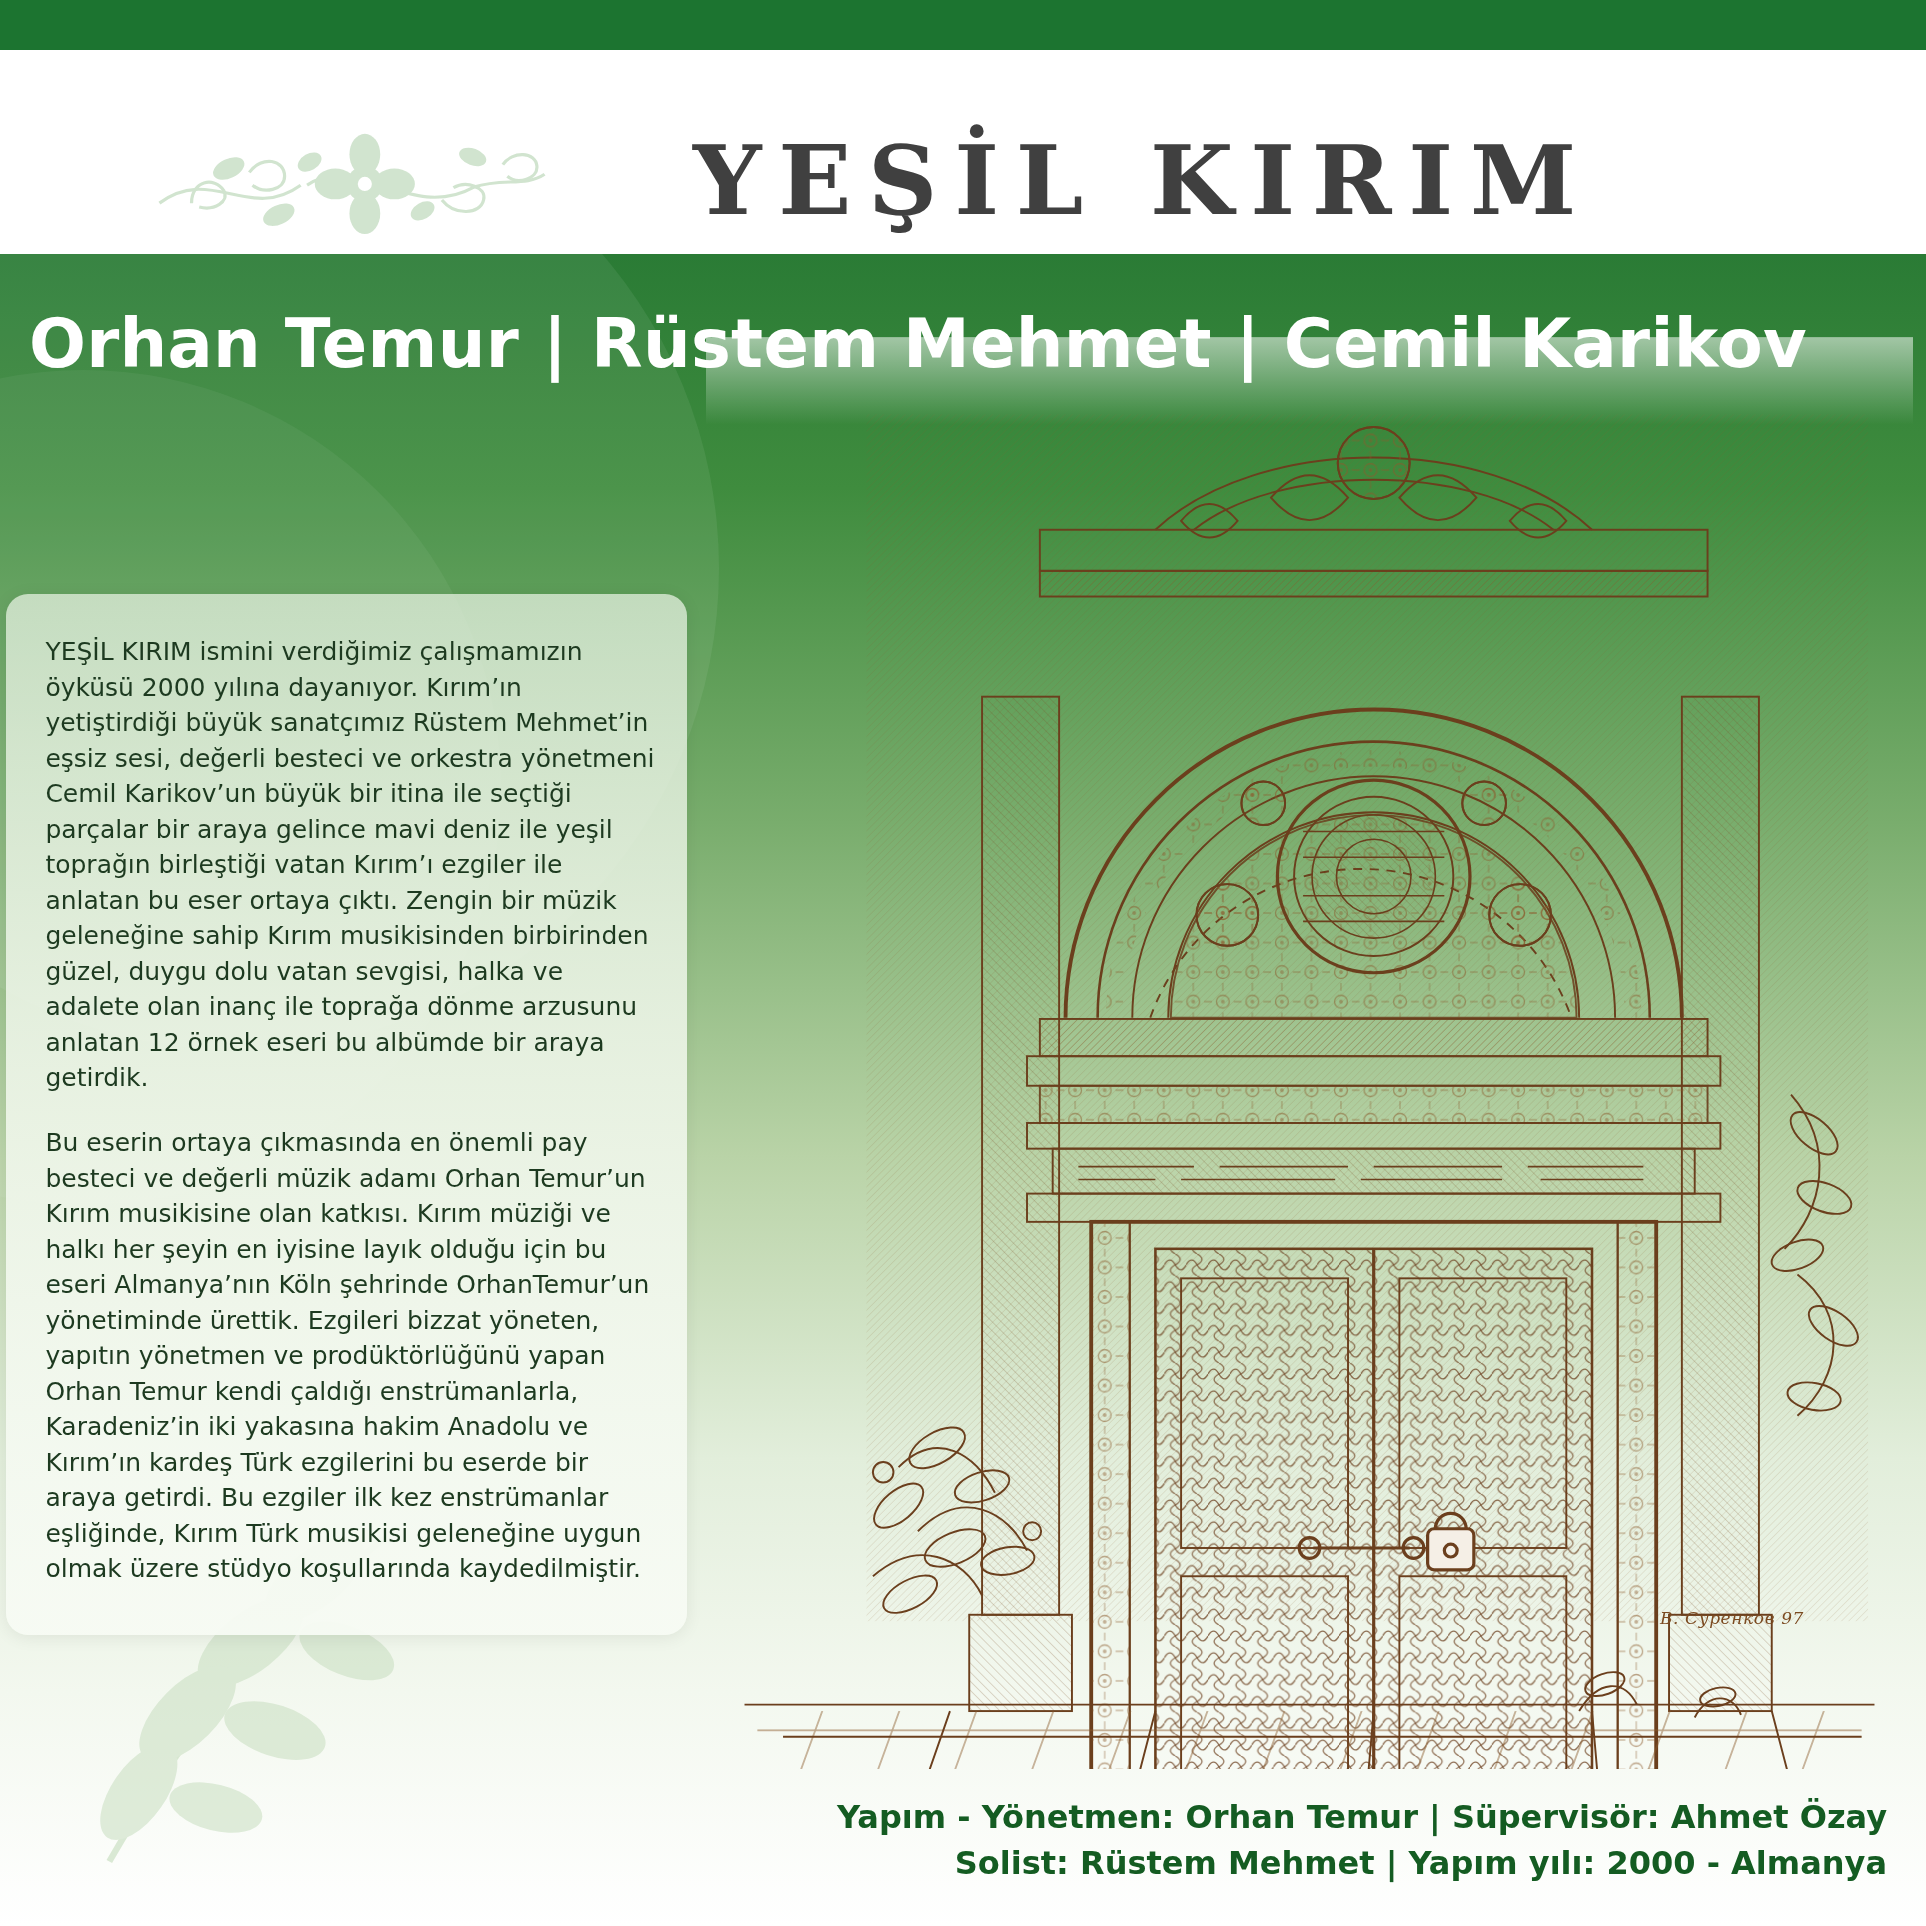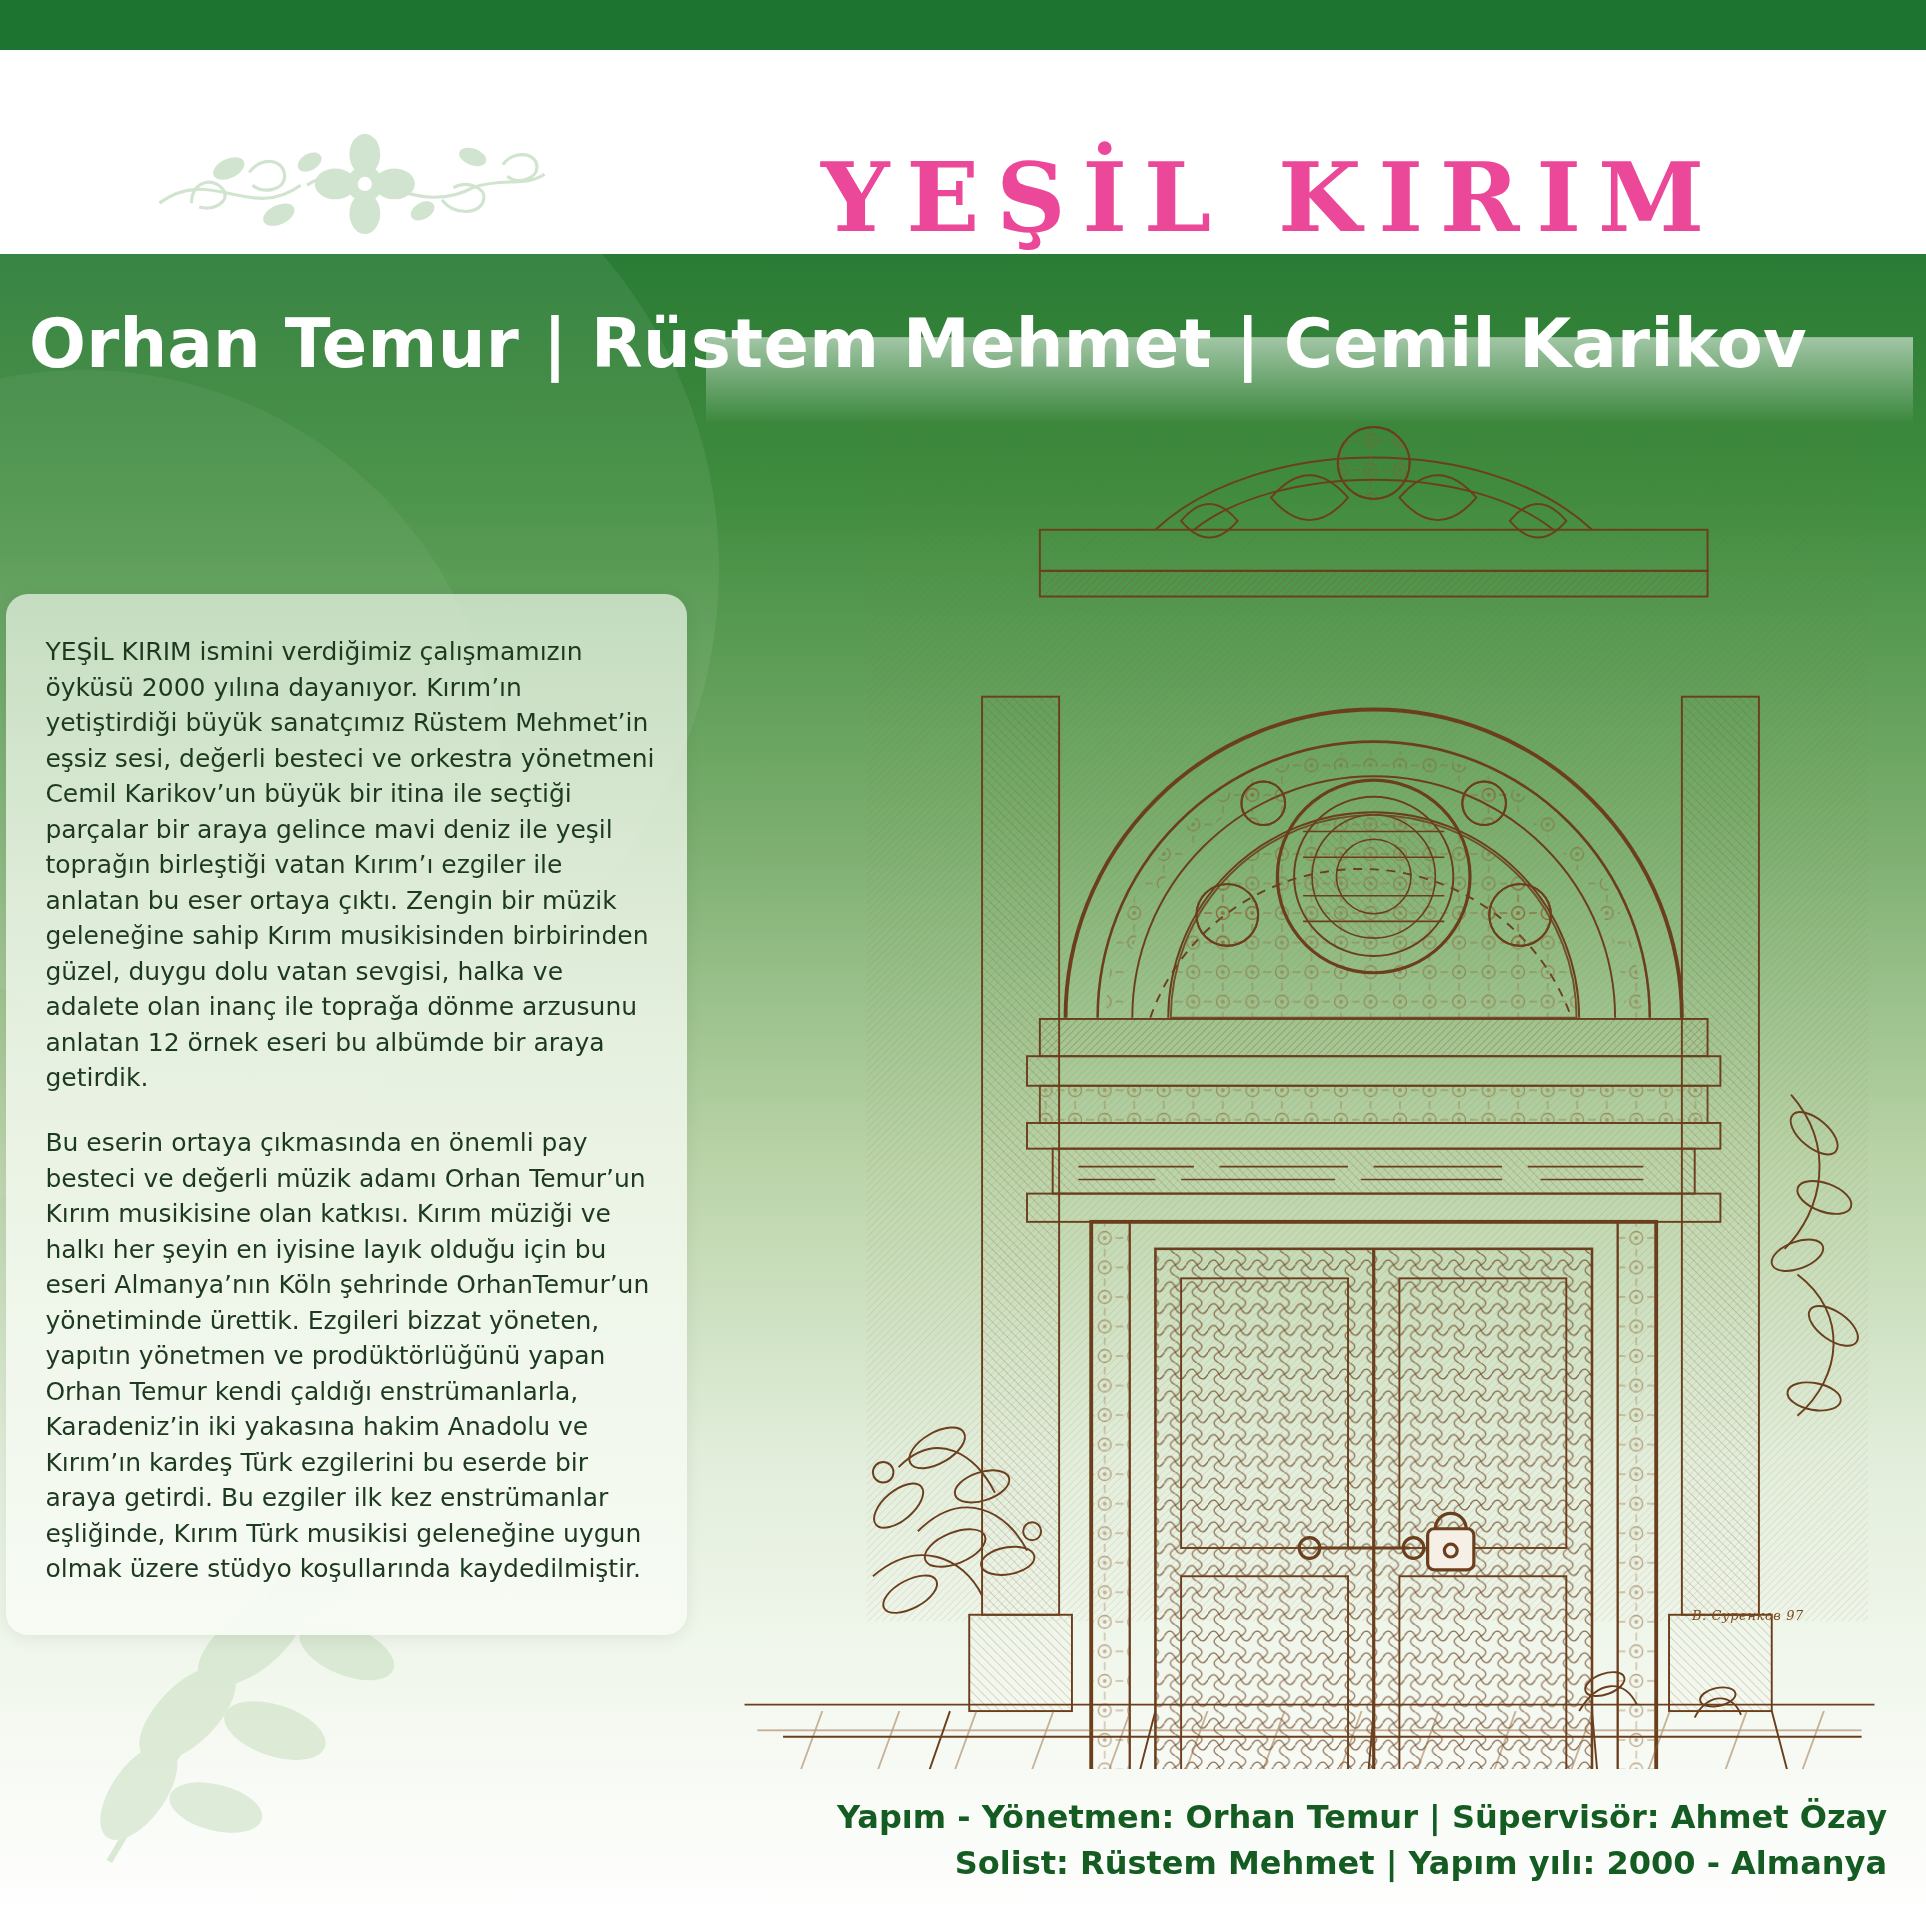--- a/index.html
+++ b/index.html
@@ -44,28 +44,28 @@
     position: absolute;
     left: 153px;
     top: 76px;
     width: 398px;
     height: 119px;
     opacity: 0.95;
   }
   .brand-title {
     position: absolute;
     left: 693px;
-    top: 100px;
+    top: 83px;
     width: 1156px;
-    text-align: center;
+    text-align: left;
     font-family: "DejaVu Serif", "Liberation Serif", serif;
     font-weight: 700;
     font-size: 96px;
     letter-spacing: 16.7px;
-    color: #ec4899;
+    color: #404040;
     line-height: 1;
     white-space: nowrap;
   }
 
   
   .body-area {
     position: absolute;
     top: 254px; left: 0;
     width: 1926px;
     height: 1672px;
@@ -147,21 +147,21 @@
     height: 1432px;
     overflow: hidden;
   }
   .gate-svg { display: block; }
 
   .gate-signature {
     position: absolute;
     right: 109px;
     top: 1271px;
     font-family: "DejaVu Serif", "Liberation Serif", serif;
-    font-size: 13px;
+    font-size: 17px;
     color: #7b4a20;
     letter-spacing: 0.6px;
     font-style: italic;
   }
 
   
   .credits {
     position: absolute;
     right: 39px;
     bottom: 40px;

